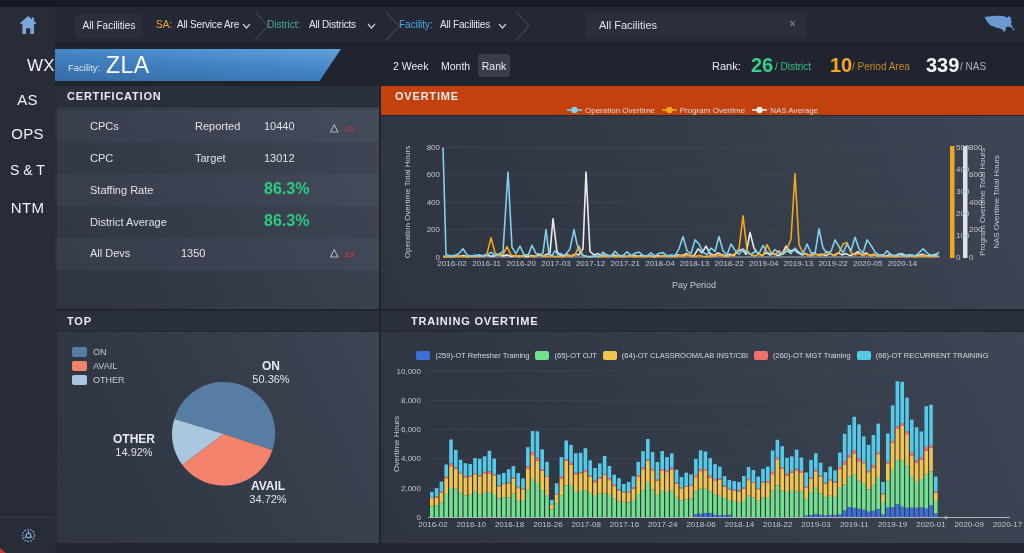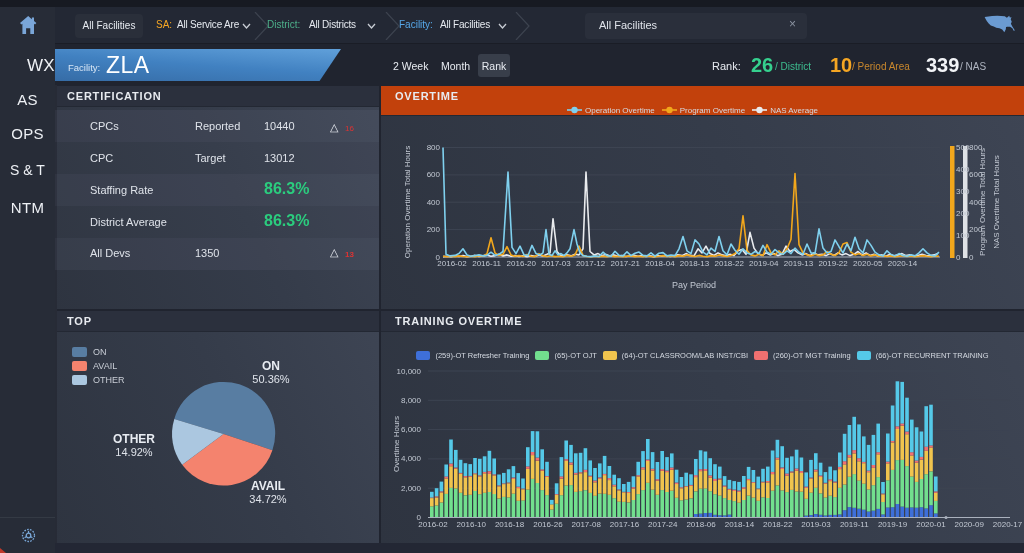--- a/index.html
+++ b/index.html
@@ -80,21 +80,21 @@
 <div class="abs" style="left:960px;top:61px;font-size:10px;color:#aeb4c0">/ NAS</div>
 
 <div class="abs" style="left:55px;top:88px;width:324px;height:221px;background:linear-gradient(65deg,#2e3440 0%,#353c4a 55%,#3e4554 100%)"></div>
 <div class="abs" style="left:381px;top:88px;width:643px;height:221px;background:linear-gradient(65deg,#2e3440 0%,#353c4a 55%,#3e4554 100%)"></div>
 <div class="abs" style="left:55px;top:311px;width:324px;height:232px;background:linear-gradient(65deg,#2e3440 0%,#353c4a 55%,#3e4554 100%)"></div>
 <div class="abs" style="left:381px;top:311px;width:643px;height:232px;background:linear-gradient(65deg,#2e3440 0%,#353c4a 55%,#3e4554 100%)"></div>
 
 <div class="abs" style="left:55px;top:86px;width:324px;height:21px;background:#2b303d;border-bottom:1px solid #232833;color:#e8ebf0;font-size:11px;font-weight:bold;letter-spacing:0.8px;line-height:21px;padding-left:12px">CERTIFICATION</div>
 <div class="abs" style="left:381px;top:86px;width:643px;height:30px;background:#c2410c;border-bottom:1px solid #232833;color:#e8ebf0;font-size:11px;font-weight:bold;letter-spacing:0.8px;line-height:21px;padding-left:14px">OVERTIME</div>
 <div class="abs" style="left:55px;top:311px;width:324px;height:21px;background:#2b303d;border-bottom:1px solid #232833;color:#e8ebf0;font-size:11px;font-weight:bold;letter-spacing:0.8px;line-height:21px;padding-left:12px">TOP</div>
-<div class="abs" style="left:381px;top:311px;width:643px;height:21px;background:#2b303d;border-bottom:1px solid #232833;color:#e8ebf0;font-size:11px;font-weight:bold;letter-spacing:0.8px;line-height:21px;padding-left:14px">TRAINING OVERTIME</div>
+<div class="abs" style="left:381px;top:311px;width:643px;height:21px;background:#2b303d;border-bottom:1px solid #232833;color:#e8ebf0;font-size:11px;font-weight:bold;letter-spacing:0.8px;line-height:21px;padding-left:30px">TRAINING OVERTIME</div>
 
 <div class="abs" style="left:55px;top:543px;width:969px;height:10px;background:#232734"></div>
 
 <div class="abs" style="left:55px;top:85px;width:2px;height:458px;background:#272b36"></div>
 
 <div class="abs" style="left:55px;top:110px;width:324px;height:32px;background:rgba(195,208,232,0.055)"></div>
 <div class="abs" style="left:55px;top:142px;width:324px;height:32px;background:rgba(195,208,232,0.015)"></div>
 <div class="abs" style="left:55px;top:174px;width:324px;height:32px;background:rgba(195,208,232,0.055)"></div>
 <div class="abs" style="left:55px;top:206px;width:324px;height:32px;background:rgba(195,208,232,0.015)"></div>
 <div class="abs" style="left:55px;top:238px;width:324px;height:32px;background:rgba(195,208,232,0.055)"></div>
@@ -104,21 +104,21 @@
 <div class="abs" style="left:330px;top:121px;font-size:11px;color:#e8ebf1">△</div>
 <div class="abs" style="left:345px;top:124px;font-size:8px;font-weight:normal;color:#dd3333">16</div>
 <div class="abs" style="left:90px;top:152px;font-size:11px;color:#dfe3ea">CPC</div>
 <div class="abs" style="left:195px;top:152px;font-size:11px;color:#dfe3ea">Target</div>
 <div class="abs" style="left:264px;top:152px;font-size:11px;color:#dfe3ea">13012</div>
 <div class="abs" style="left:90px;top:184px;font-size:11px;color:#dfe3ea">Staffing Rate</div>
 <div class="abs" style="left:264px;top:180px;font-size:16px;font-weight:bold;color:#2bcc7e">86.3%</div>
 <div class="abs" style="left:90px;top:216px;font-size:11px;color:#dfe3ea">District Average</div>
 <div class="abs" style="left:264px;top:212px;font-size:16px;font-weight:bold;color:#2bcc7e">86.3%</div>
 <div class="abs" style="left:90px;top:247px;font-size:11px;color:#dfe3ea">All Devs</div>
-<div class="abs" style="left:195px;top:247px;font-size:11px;color:#dfe3ea">1350</div>
+<div class="abs" style="left:181px;top:247px;font-size:11px;color:#dfe3ea">1350</div>
 <div class="abs" style="left:330px;top:246px;font-size:11px;color:#e8ebf1">△</div>
 <div class="abs" style="left:345px;top:250px;font-size:8px;font-weight:bold;color:#dd3333">13</div>
 
 <div class="abs" style="left:371px;top:104px;width:643px;height:12px;display:flex;justify-content:center;gap:7px;align-items:center;font-size:8px;color:#d5dae2">
 <span style="display:flex;align-items:center;gap:3px"><svg width="15" height="8">
         <line x1="0" y1="4" x2="15" y2="4" stroke="#7fd0ee" stroke-width="1.6"></line>
         <circle cx="7.5" cy="4" r="3.2" fill="#7fd0ee"></circle>
       </svg>Operation Overtime</span>
 <span style="display:flex;align-items:center;gap:3px"><svg width="15" height="8">
         <line x1="0" y1="4" x2="15" y2="4" stroke="#f2a71c" stroke-width="1.6"></line>

